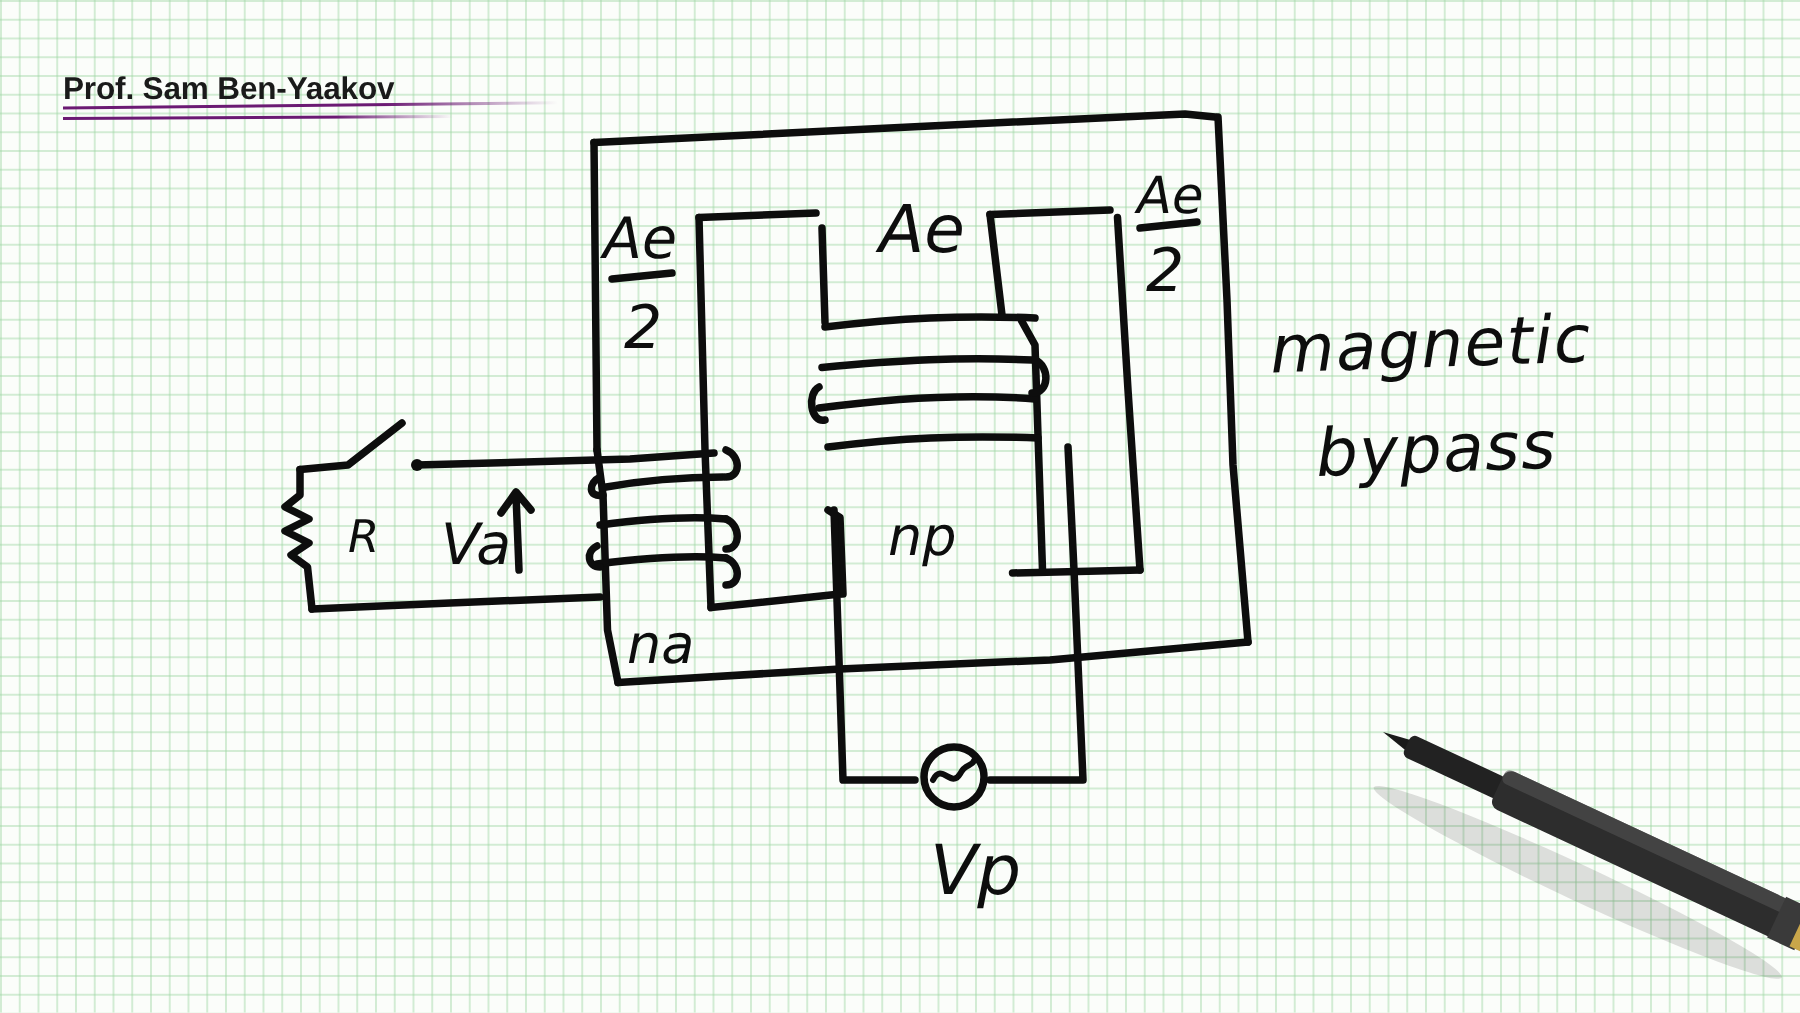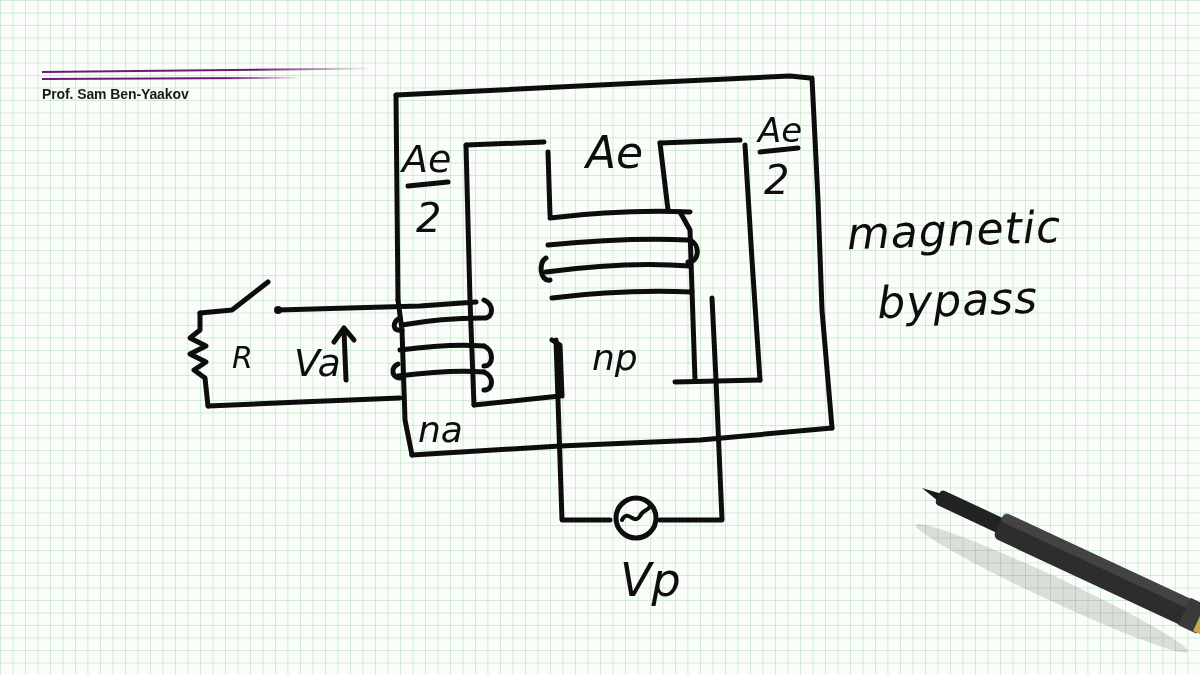--- a/index.html
+++ b/index.html
@@ -8,21 +8,21 @@
     background-color: #fbfdfa;
     background-image:
       linear-gradient(to right, rgba(160, 215, 165, 0.45) 1px, transparent 1px),
       linear-gradient(to bottom, rgba(160, 215, 165, 0.45) 1px, transparent 1px);
     background-size: 12.5px 12.5px;
     font-family: "Liberation Sans", sans-serif;
   }
   .author {
     position: absolute; left: 42px; top: 48px;
     font-family: "Liberation Sans", sans-serif; font-weight: bold;
-    font-size: 14px; color: #1a1a1a; letter-spacing: -0.1px; margin-top: 38px;
+    font-size: 21px; color: #1a1a1a; letter-spacing: -0.1px;
   }
   .rule { position: absolute; left: 42px; height: 2px; width: 330px; }
   .rule.r1 { top: 71px; background: linear-gradient(to right, #6b1a73 0%, #6b1a73 65%, rgba(107,26,115,0) 100%); transform: rotate(-0.6deg); transform-origin: left; }
   .rule.r2 { top: 78px; width: 260px; background: linear-gradient(to right, #6b1a73 0%, #6b1a73 70%, rgba(107,26,115,0) 100%); transform: rotate(-0.3deg); transform-origin: left; }
   svg.sketch { position: absolute; left: 0; top: 0; }
   .ink { fill: none; stroke: #0d0d0d; stroke-width: 5; stroke-linecap: round; stroke-linejoin: round; }
   .ink-thin { fill: none; stroke: #0d0d0d; stroke-width: 4; stroke-linecap: round; stroke-linejoin: round; }
   .hand {
     font-family: "DejaVu Sans", sans-serif; fill: #0d0d0d;
     font-style: italic;

